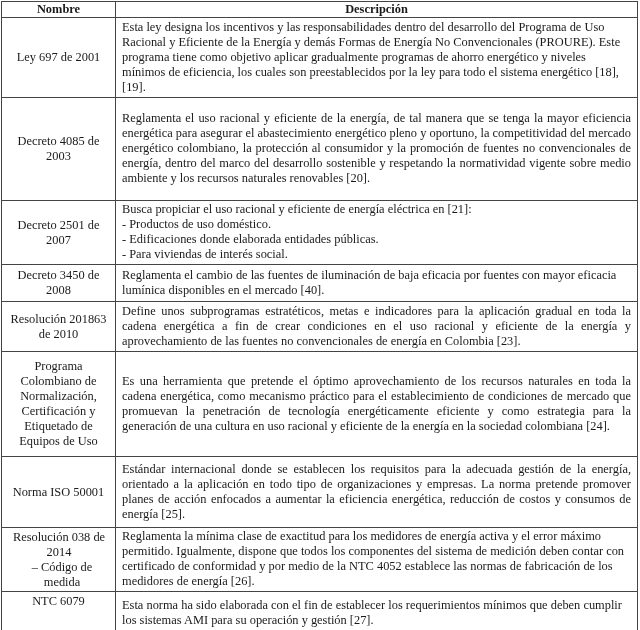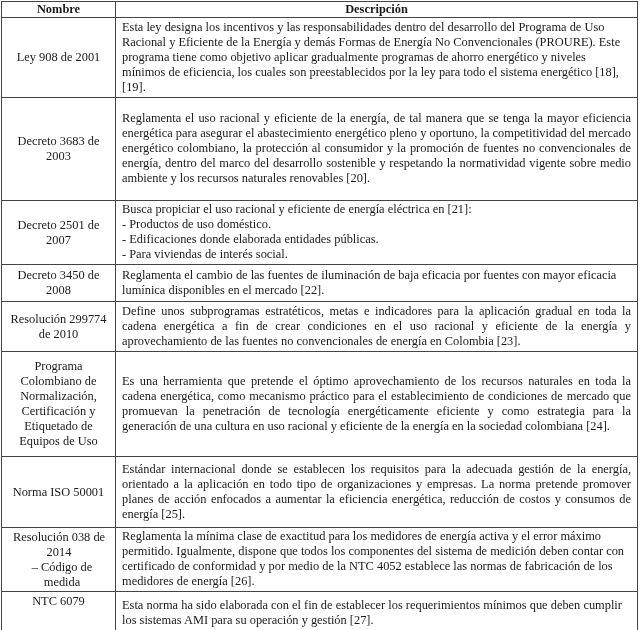--- a/index.html
+++ b/index.html
@@ -23,42 +23,42 @@
       <col>
     </colgroup>
   <thead>
     <tr>
       <th>Nombre</th>
       <th>Descripción</th>
     </tr>
   </thead>
   <tbody>
     <tr style="height:80px">
-      <td class="name">Ley 908 de 2001</td>
+      <td class="name">Ley 697 de 2001</td>
       <td class="desc left">Esta ley designa los incentivos y las responsabilidades dentro del desarrollo del Programa de Uso Racional y Eficiente de la Energía y demás Formas de Energía No Convencionales (PROURE). Este programa tiene como objetivo aplicar gradualmente programas de ahorro energético y niveles mínimos de eficiencia, los cuales son preestablecidos por la ley para todo el sistema energético [18], [19].</td>
     </tr>
     <tr style="height:103px">
-      <td class="name">Decreto 3683 de 2003</td>
+      <td class="name">Decreto 4085 de 2003</td>
       <td class="desc">Reglamenta el uso racional y eficiente de la energía, de tal manera que se tenga la mayor eficiencia energética para asegurar el abastecimiento energético pleno y oportuno, la competitividad del mercado energético colombiano, la protección al consumidor y la promoción de fuentes no convencionales de energía, dentro del marco del desarrollo sostenible y respetando la normatividad vigente sobre medio ambiente y los recursos naturales renovables [20].</td>
     </tr>
     <tr style="height:63px">
       <td class="name">Decreto 2501 de 2007</td>
       <td class="desc left">
         <span class="line">Busca propiciar el uso racional y eficiente de energía eléctrica en [21]:</span>
         <span class="line">- Productos de uso doméstico.</span>
         <span class="line">- Edificaciones donde elaborada entidades públicas.</span>
         <span class="line">- Para viviendas de interés social.</span>
       </td>
     </tr>
     <tr style="height:37px">
       <td class="name">Decreto 3450 de 2008</td>
-      <td class="desc left">Reglamenta el cambio de las fuentes de iluminación de baja eficacia por fuentes con mayor eficacia lumínica disponibles en el mercado [22].</td>
+      <td class="desc left">Reglamenta el cambio de las fuentes de iluminación de baja eficacia por fuentes con mayor eficacia lumínica disponibles en el mercado [40].</td>
     </tr>
     <tr style="height:50px">
-      <td class="name">Resolución 299774 de 2010</td>
+      <td class="name">Resolución 201863 de 2010</td>
       <td class="desc">Define unos subprogramas estratéticos, metas e indicadores para la aplicación gradual en toda la cadena energética a fin de crear condiciones en el uso racional y eficiente de la energía y aprovechamiento de las fuentes no convencionales de energía en Colombia [23].</td>
     </tr>
     <tr style="height:105px">
       <td class="name">Programa Colombiano de Normalización, Certificación y Etiquetado de Equipos de Uso</td>
       <td class="desc">Es una herramienta que pretende el óptimo aprovechamiento de los recursos naturales en toda la cadena energética, como mecanismo práctico para el establecimiento de condiciones de mercado que promuevan la penetración de tecnología energéticamente eficiente y como estrategia para la generación de una cultura en uso racional y eficiente de la energía en la sociedad colombiana [24].</td>
     </tr>
     <tr style="height:71px">
       <td class="name">Norma ISO 50001</td>
       <td class="desc">Estándar internacional donde se establecen los requisitos para la adecuada gestión de la energía, orientado a la aplicación en todo tipo de organizaciones y empresas. La norma pretende promover planes de acción enfocados a aumentar la eficiencia energética, reducción de costos y consumos de energía [25].</td>
     </tr>

